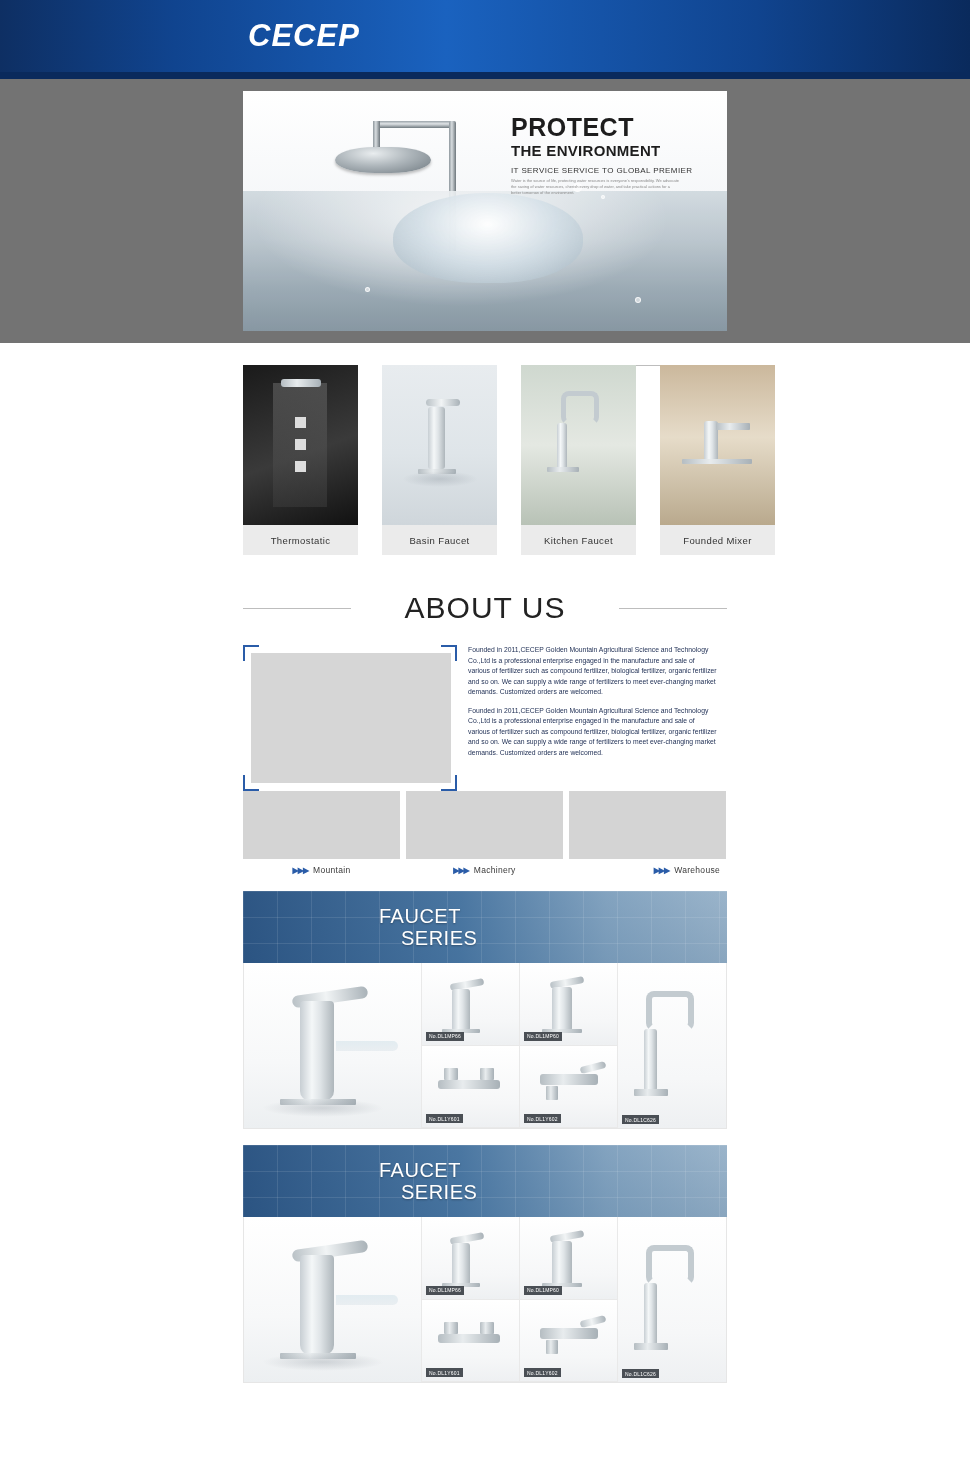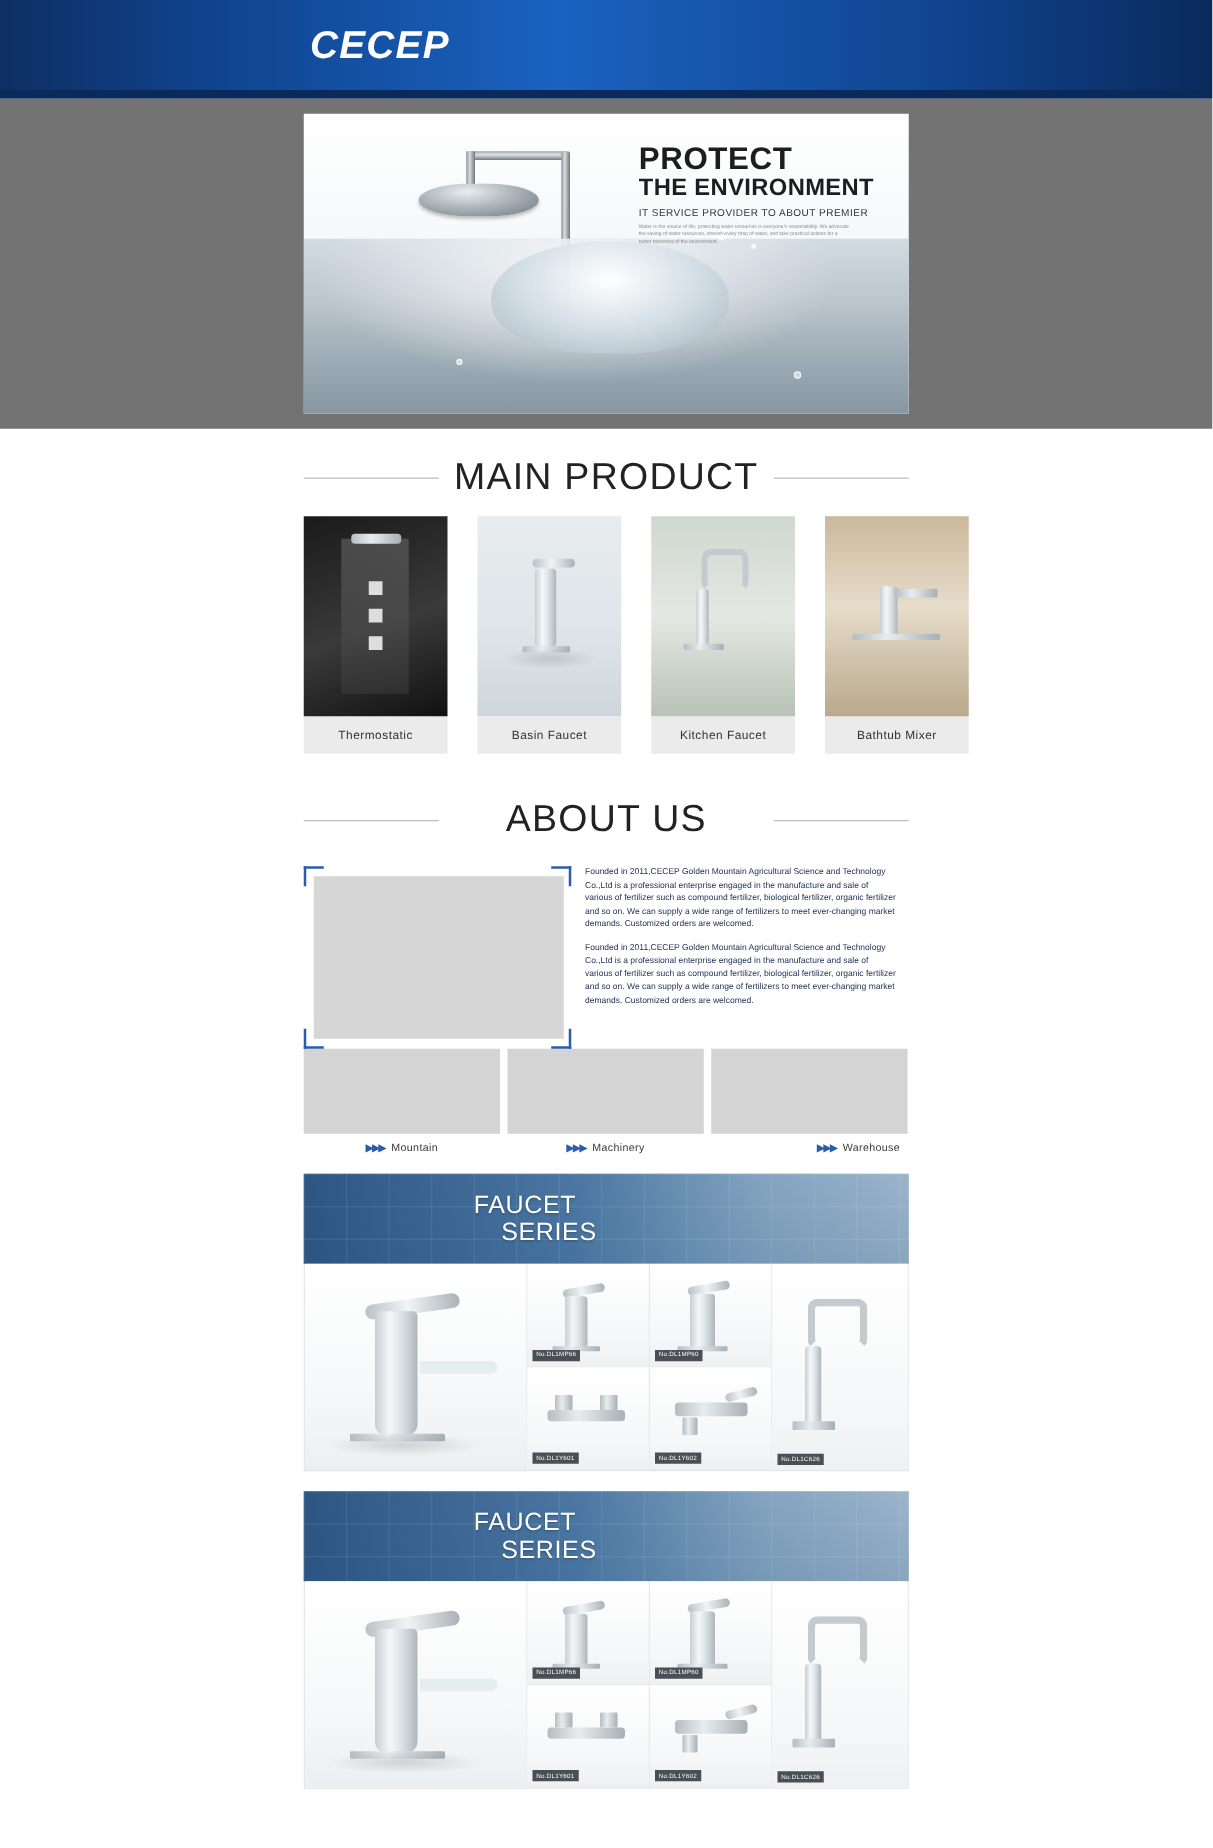--- a/index.html
+++ b/index.html
@@ -56,21 +56,21 @@
     text-align: left;
   }
   .banner-text .l1 {
     font-size: 25px;
     font-weight: bold;
     color: #1d1d1d;
     letter-spacing: 0.5px;
     line-height: 25px;
   }
   .banner-text .l2 {
-    font-size: 19px;
+    font-size: 15px;
     font-weight: bold;
     color: #1d1d1d;
     line-height: 22px;
     letter-spacing: 0.3px;
   }
   .banner-text .l3 {
     font-size: 8px;
     color: #333;
     letter-spacing: 0.4px;
     margin-top: 4px;
@@ -380,29 +380,28 @@
 
     <div class="bubble" style="left:330px;top:92px;width:9px;height:9px;"></div>
     <div class="bubble" style="left:345px;top:78px;width:6px;height:6px;"></div>
     <div class="bubble" style="left:358px;top:104px;width:4px;height:4px;"></div>
     <div class="bubble" style="left:122px;top:196px;width:5px;height:5px;"></div>
     <div class="bubble" style="left:392px;top:206px;width:6px;height:6px;"></div>
 
     <div class="banner-text">
       <div class="l1">PROTECT</div>
       <div class="l2">THE ENVIRONMENT</div>
-      <div class="l3">IT SERVICE PROVIDER TO ABOUT PREMIER</div>
+      <div class="l3">IT SERVICE SERVICE TO GLOBAL PREMIER</div>
       <div class="l4">Water is the source of life, protecting water resources is everyone's responsibility. We advocate the saving of water resources, cherish every drop of water, and take practical actions for a better tomorrow of the environment.</div>
     </div>
   </div>
 </div>
 
 <div class="section-title">
   <span class="rule left"></span>
-  <h2>MAIN PRODUCT</h2>
   <span class="rule right"></span>
 </div>
 
 <div class="products">
 
   <div class="product-card">
     <div class="product-img dark">
       <div class="fx-panel"></div>
       <div class="fx-sq" style="left:52px;top:52px;width:11px;height:11px;"></div>
       <div class="fx-sq" style="left:52px;top:74px;width:11px;height:11px;"></div>
@@ -430,21 +429,21 @@
     </div>
     <div class="product-label">Kitchen Faucet</div>
   </div>
 
   <div class="product-card">
     <div class="product-img bath">
       <div class="fa-body" style="left:44px;top:56px;width:14px;height:40px;"></div>
       <div class="fa-spout fa-base" style="left:56px;top:58px;width:34px;height:7px;"></div>
       <div class="fa-base" style="left:22px;top:94px;width:70px;height:5px;"></div>
     </div>
-    <div class="product-label">Bathtub Mixer</div>
+    <div class="product-label">Founded Mixer</div>
   </div>
 
 </div>
 
 <div class="section-title" style="margin-top:36px;">
   <span class="rule left"></span>
   <h2>ABOUT US</h2>
   <span class="rule right"></span>
 </div>
 

